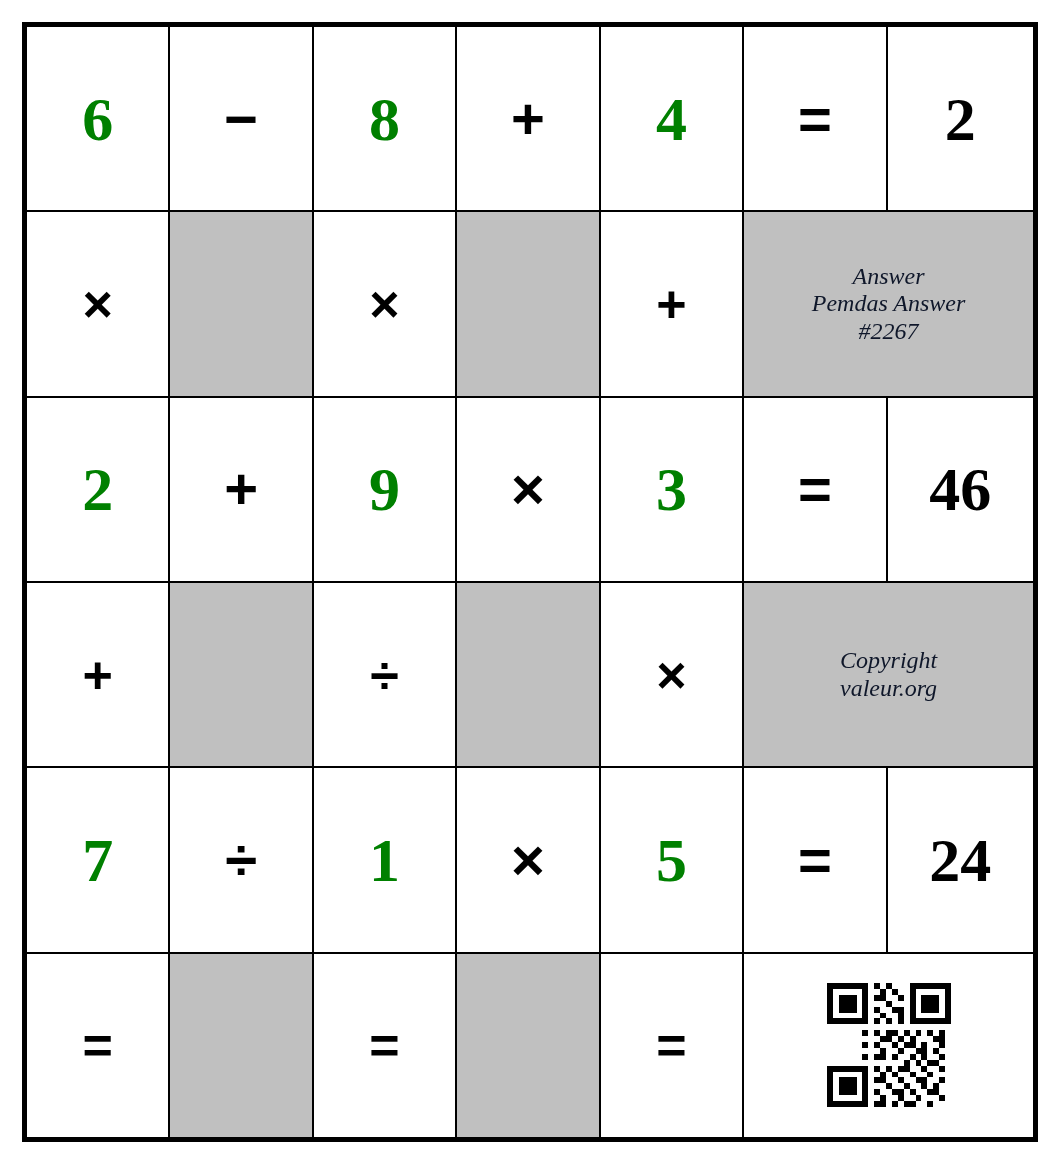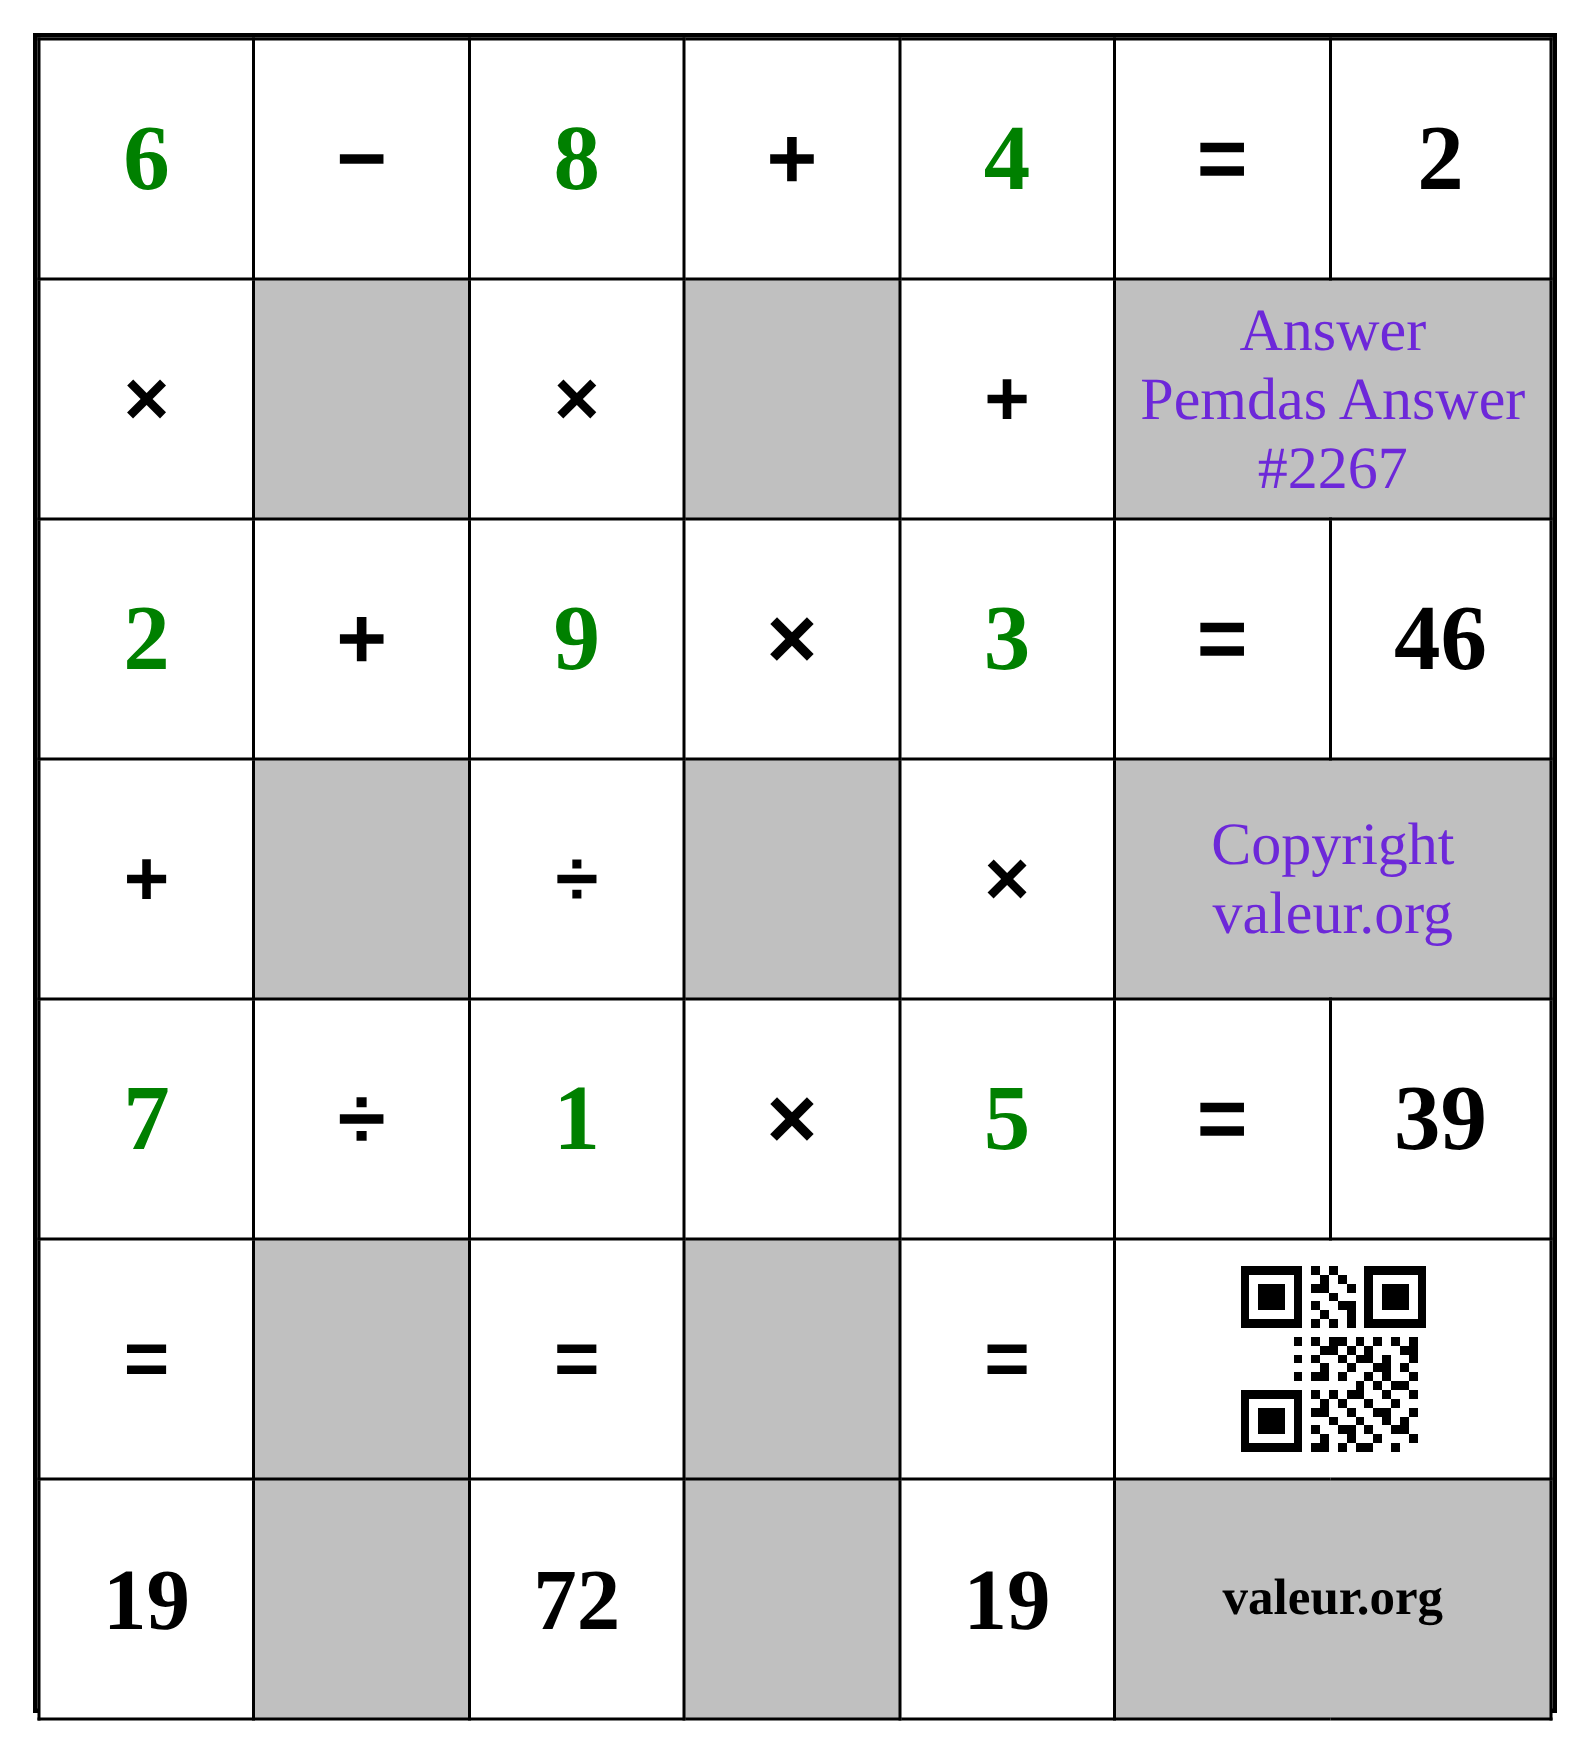--- a/index.html
+++ b/index.html
@@ -81,25 +81,26 @@
     font-weight: bold;
     color: #000000;
     font-family: "Liberation Sans", sans-serif;
     line-height: 1;
   }
   .blank {
     background: #c0c0c0 !important;
   }
   .info {
     background: #c0c0c0 !important;
-    font-size: 40px;
-    color: #6d28d9;
+    font-size: 24px;
+    color: #0f172a;
     line-height: 1.15;
     font-family: "Liberation Serif", serif;
     padding: 4px 2px;
+    font-style: italic;
   }
   .brand {
     background: #c0c0c0 !important;
     font-size: 34px;
     font-weight: bold;
     color: #000000;
     font-family: "Liberation Serif", serif;
   }
   .qr-cell {
     background: #ffffff !important;
@@ -178,21 +179,21 @@
         </td>
       </tr>
 
       <tr class="num-row">
         <td class="digit">7</td>
         <td class="op">÷</td>
         <td class="digit">1</td>
         <td class="op">×</td>
         <td class="digit">5</td>
         <td class="eq">=</td>
-        <td class="result">39</td>
+        <td class="result">24</td>
       </tr>
 
       <tr class="op-row">
         <td class="op-small">=</td>
         <td class="blank"></td>
         <td class="op-small">=</td>
         <td class="blank"></td>
         <td class="op-small">=</td>
         <td class="qr-cell" colspan="2">
           <svg class="qr-box" viewBox="0 0 21 21" shape-rendering="crispEdges">
@@ -289,23 +290,15 @@
                 <rect x="19" y="19" width="1" height="1"></rect>
               <rect x="8" y="20" width="2" height="1"></rect>
                 <rect x="11" y="20" width="1" height="1"></rect>
               <rect x="13" y="20" width="2" height="1"></rect>
                 <rect x="17" y="20" width="1" height="1"></rect>
             </g>
           </svg>
         </td>
       </tr>
 
-      <tr class="num-row">
-        <td class="sum-num">19</td>
-        <td class="blank"></td>
-        <td class="sum-num">72</td>
-        <td class="blank"></td>
-        <td class="sum-num">19</td>
-        <td class="brand" colspan="2">valeur.org</td>
-      </tr>
     </tbody>
   </table>
 </div>
 
 </body></html>

